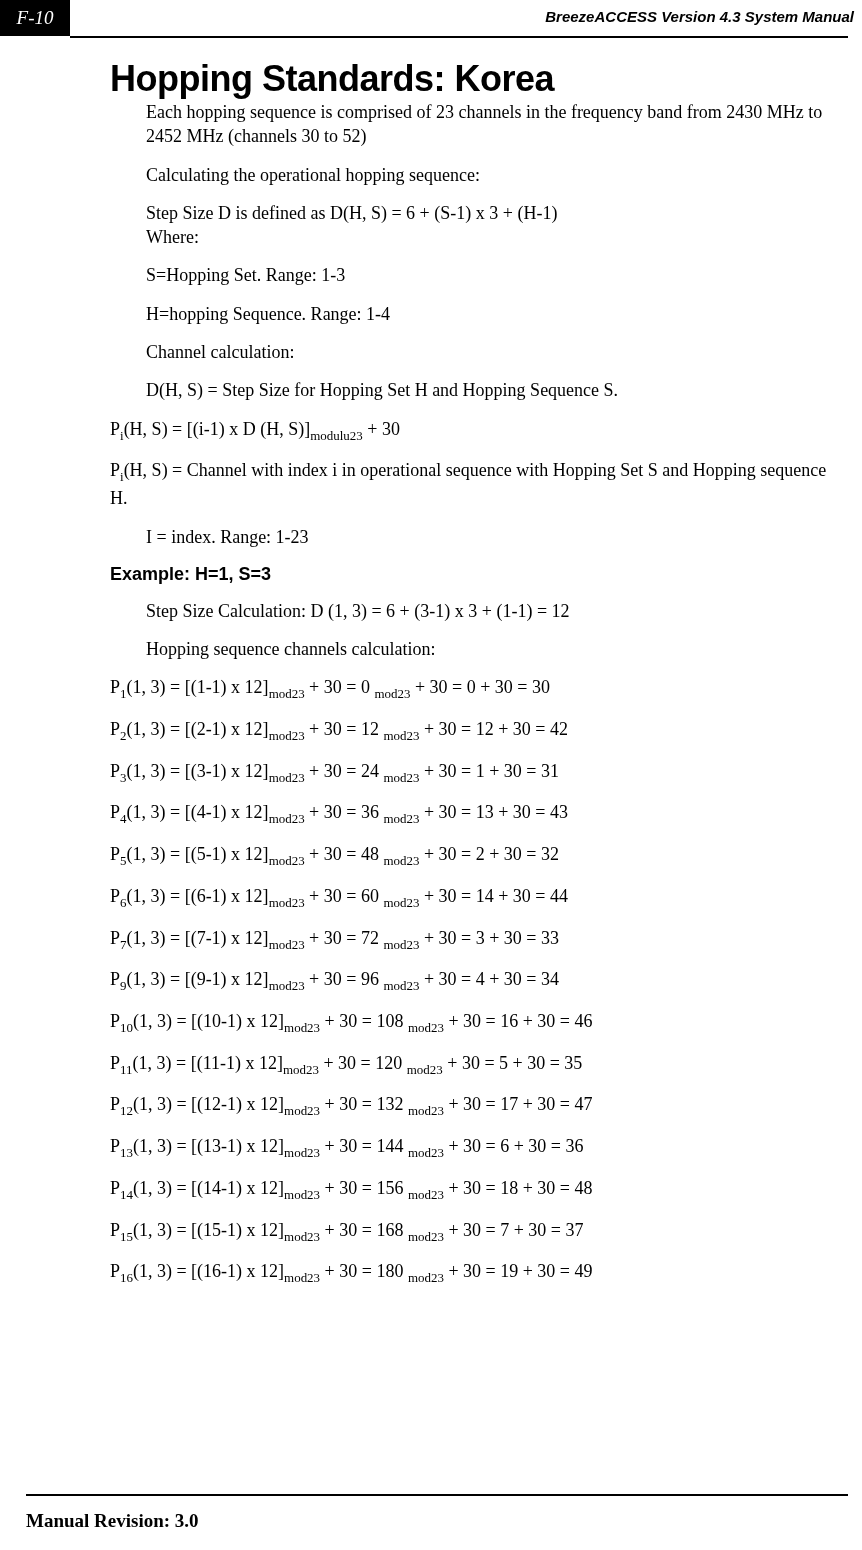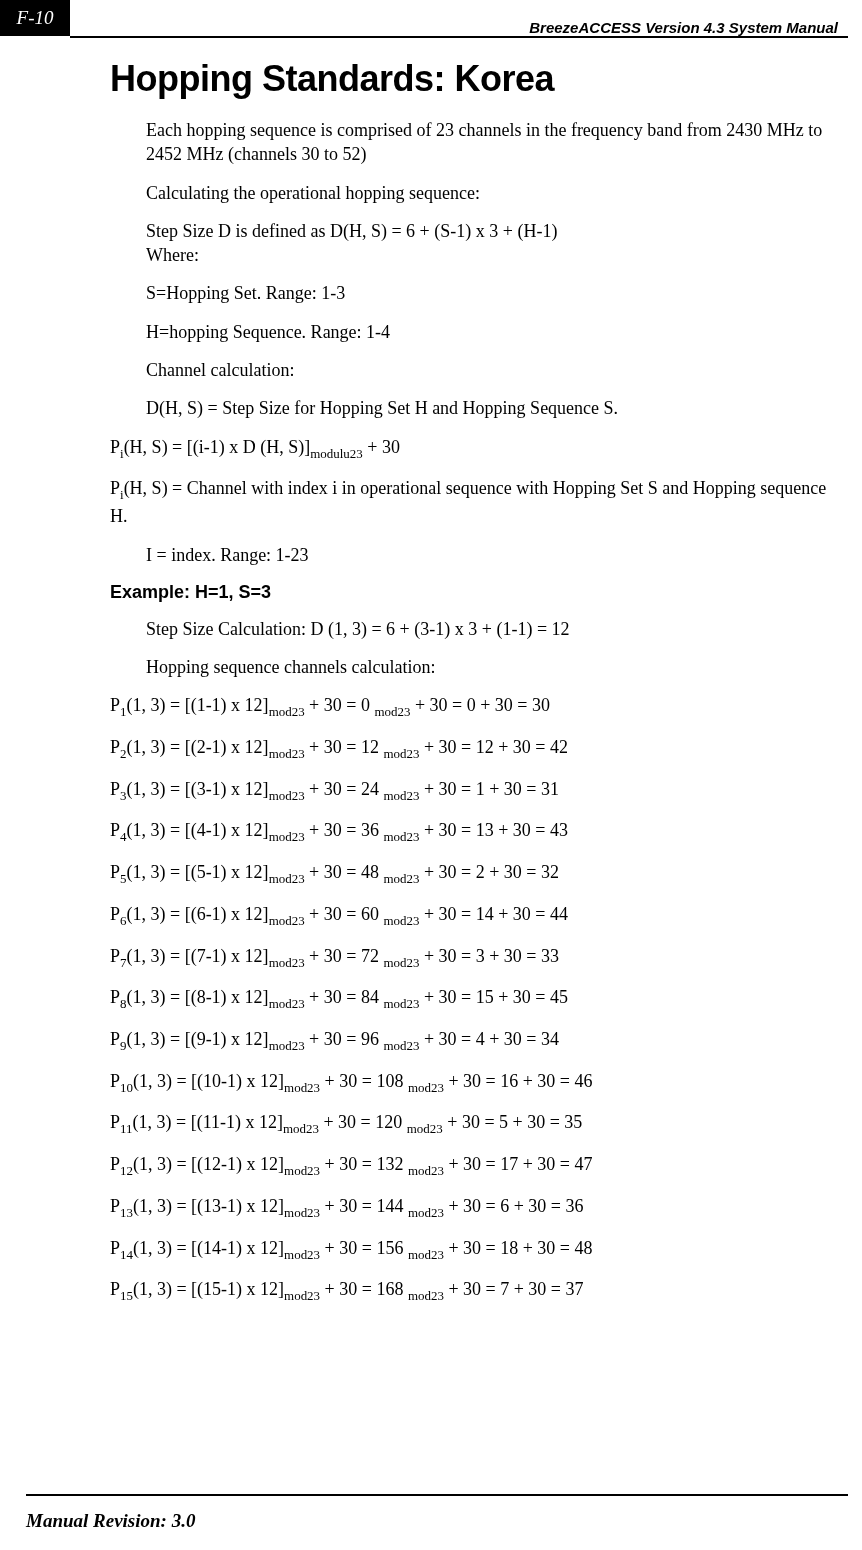--- a/index.html
+++ b/index.html
@@ -1,28 +1,28 @@
 <!DOCTYPE html>
 <html><head>
 <meta charset="utf-8">
 <style>
   * { margin: 0; padding: 0; box-sizing: border-box; }
   body { background: #fff; font-family: Georgia, 'Times New Roman', serif; width: 862px; height: 1550px; position: relative; color: #000; }
   .page { width: 862px; height: 1550px; position: relative; padding: 0; }
-  .header-row { display: flex; align-items: flex-end; border-radius: 14px; }
+  .header-row { display: flex; align-items: flex-start; border-radius: 14px; }
   .page-tab { background: #000; color: #fff; font-style: italic; font-family: Georgia, serif; font-size: 19px; width: 70px; height: 36px; display: flex; align-items: center; justify-content: center; }
-  .header-title { flex: 1; text-align: right; font-family: Arial, Helvetica, sans-serif; font-weight: bold; font-style: italic; font-size: 15px; padding: 8px 24px 0 0; }
+  .header-title { flex: 1; text-align: right; font-family: Arial, Helvetica, sans-serif; font-weight: bold; font-style: italic; font-size: 15px; padding: 8px 8px 0 0; }
   .header-line { border-top: 2px solid #000; margin: 0 14px 0 70px; }
   .content { padding: 20px 14px 0 110px; }
-  h1 { font-family: Arial, Helvetica, sans-serif; font-weight: 900; font-size: 36px; margin-bottom: 18px; letter-spacing: -0.5px; }
+  h1 { font-family: Arial, Helvetica, sans-serif; font-weight: 900; font-size: 36px; letter-spacing: -0.5px; }
   .para { font-family: Georgia, 'Times New Roman', serif; font-size: 18px; line-height: 1.35; margin-bottom: 14px; margin-left: 36px; }
   .sansbold { font-family: Arial, Helvetica, sans-serif; font-weight: bold; font-size: 18px; margin-bottom: 14px; }
   .formula { font-family: Georgia, 'Times New Roman', serif; font-size: 18px; line-height: 1.4; margin-bottom: 14px; }
   sub { font-size: 0.72em; vertical-align: sub; }
-  .footer { position: absolute; bottom: 18px; left: 26px; right: 14px; font-style: italic; }
+  .footer { position: absolute; bottom: 18px; left: 26px; right: 14px; }
   .footer-line { border-top: 2px solid #000; margin-bottom: 14px; }
   .footer-text { font-family: Georgia, 'Times New Roman', serif; font-weight: bold; font-size: 19px; }
 </style>
 </head>
 <body>
 
 <div class="page">
   <div class="header-row">
     <div class="page-tab">F-10</div>
     <div class="header-title">BreezeACCESS Version 4.3 System Manual</div>
@@ -57,28 +57,28 @@
     <p class="para">Hopping sequence channels calculation:</p>
 
     <div id="calc-list">
         <p class="formula">P<sub>1</sub>(1, 3) = [(1-1) x 12]<sub>mod23</sub> + 30 = 0 <sub>mod23</sub> + 30 = 0 + 30 = 30</p>
         <p class="formula">P<sub>2</sub>(1, 3) = [(2-1) x 12]<sub>mod23</sub> + 30 = 12 <sub>mod23</sub> + 30 = 12 + 30 = 42</p>
         <p class="formula">P<sub>3</sub>(1, 3) = [(3-1) x 12]<sub>mod23</sub> + 30 = 24 <sub>mod23</sub> + 30 = 1 + 30 = 31</p>
         <p class="formula">P<sub>4</sub>(1, 3) = [(4-1) x 12]<sub>mod23</sub> + 30 = 36 <sub>mod23</sub> + 30 = 13 + 30 = 43</p>
         <p class="formula">P<sub>5</sub>(1, 3) = [(5-1) x 12]<sub>mod23</sub> + 30 = 48 <sub>mod23</sub> + 30 = 2 + 30 = 32</p>
         <p class="formula">P<sub>6</sub>(1, 3) = [(6-1) x 12]<sub>mod23</sub> + 30 = 60 <sub>mod23</sub> + 30 = 14 + 30 = 44</p>
         <p class="formula">P<sub>7</sub>(1, 3) = [(7-1) x 12]<sub>mod23</sub> + 30 = 72 <sub>mod23</sub> + 30 = 3 + 30 = 33</p>
-        <p class="formula">P<sub>8</sub>(1, 3) = [(8-1) x 12]<sub>mod23</sub> + 30 = 84 <sub>mod23</sub> + 30 = 15 + 30 = 45</p>
         <p class="formula">P<sub>9</sub>(1, 3) = [(9-1) x 12]<sub>mod23</sub> + 30 = 96 <sub>mod23</sub> + 30 = 4 + 30 = 34</p>
         <p class="formula">P<sub>10</sub>(1, 3) = [(10-1) x 12]<sub>mod23</sub> + 30 = 108 <sub>mod23</sub> + 30 = 16 + 30 = 46</p>
         <p class="formula">P<sub>11</sub>(1, 3) = [(11-1) x 12]<sub>mod23</sub> + 30 = 120 <sub>mod23</sub> + 30 = 5 + 30 = 35</p>
         <p class="formula">P<sub>12</sub>(1, 3) = [(12-1) x 12]<sub>mod23</sub> + 30 = 132 <sub>mod23</sub> + 30 = 17 + 30 = 47</p>
         <p class="formula">P<sub>13</sub>(1, 3) = [(13-1) x 12]<sub>mod23</sub> + 30 = 144 <sub>mod23</sub> + 30 = 6 + 30 = 36</p>
         <p class="formula">P<sub>14</sub>(1, 3) = [(14-1) x 12]<sub>mod23</sub> + 30 = 156 <sub>mod23</sub> + 30 = 18 + 30 = 48</p>
         <p class="formula">P<sub>15</sub>(1, 3) = [(15-1) x 12]<sub>mod23</sub> + 30 = 168 <sub>mod23</sub> + 30 = 7 + 30 = 37</p>
+        <p class="formula">P<sub>16</sub>(1, 3) = [(16-1) x 12]<sub>mod23</sub> + 30 = 180 <sub>mod23</sub> + 30 = 19 + 30 = 49</p>
       </div>
   </div>
 
   <div class="footer">
     <div class="footer-line"></div>
     <div class="footer-text">Manual Revision: 3.0</div>
   </div>
 </div>
 
 </body></html>

